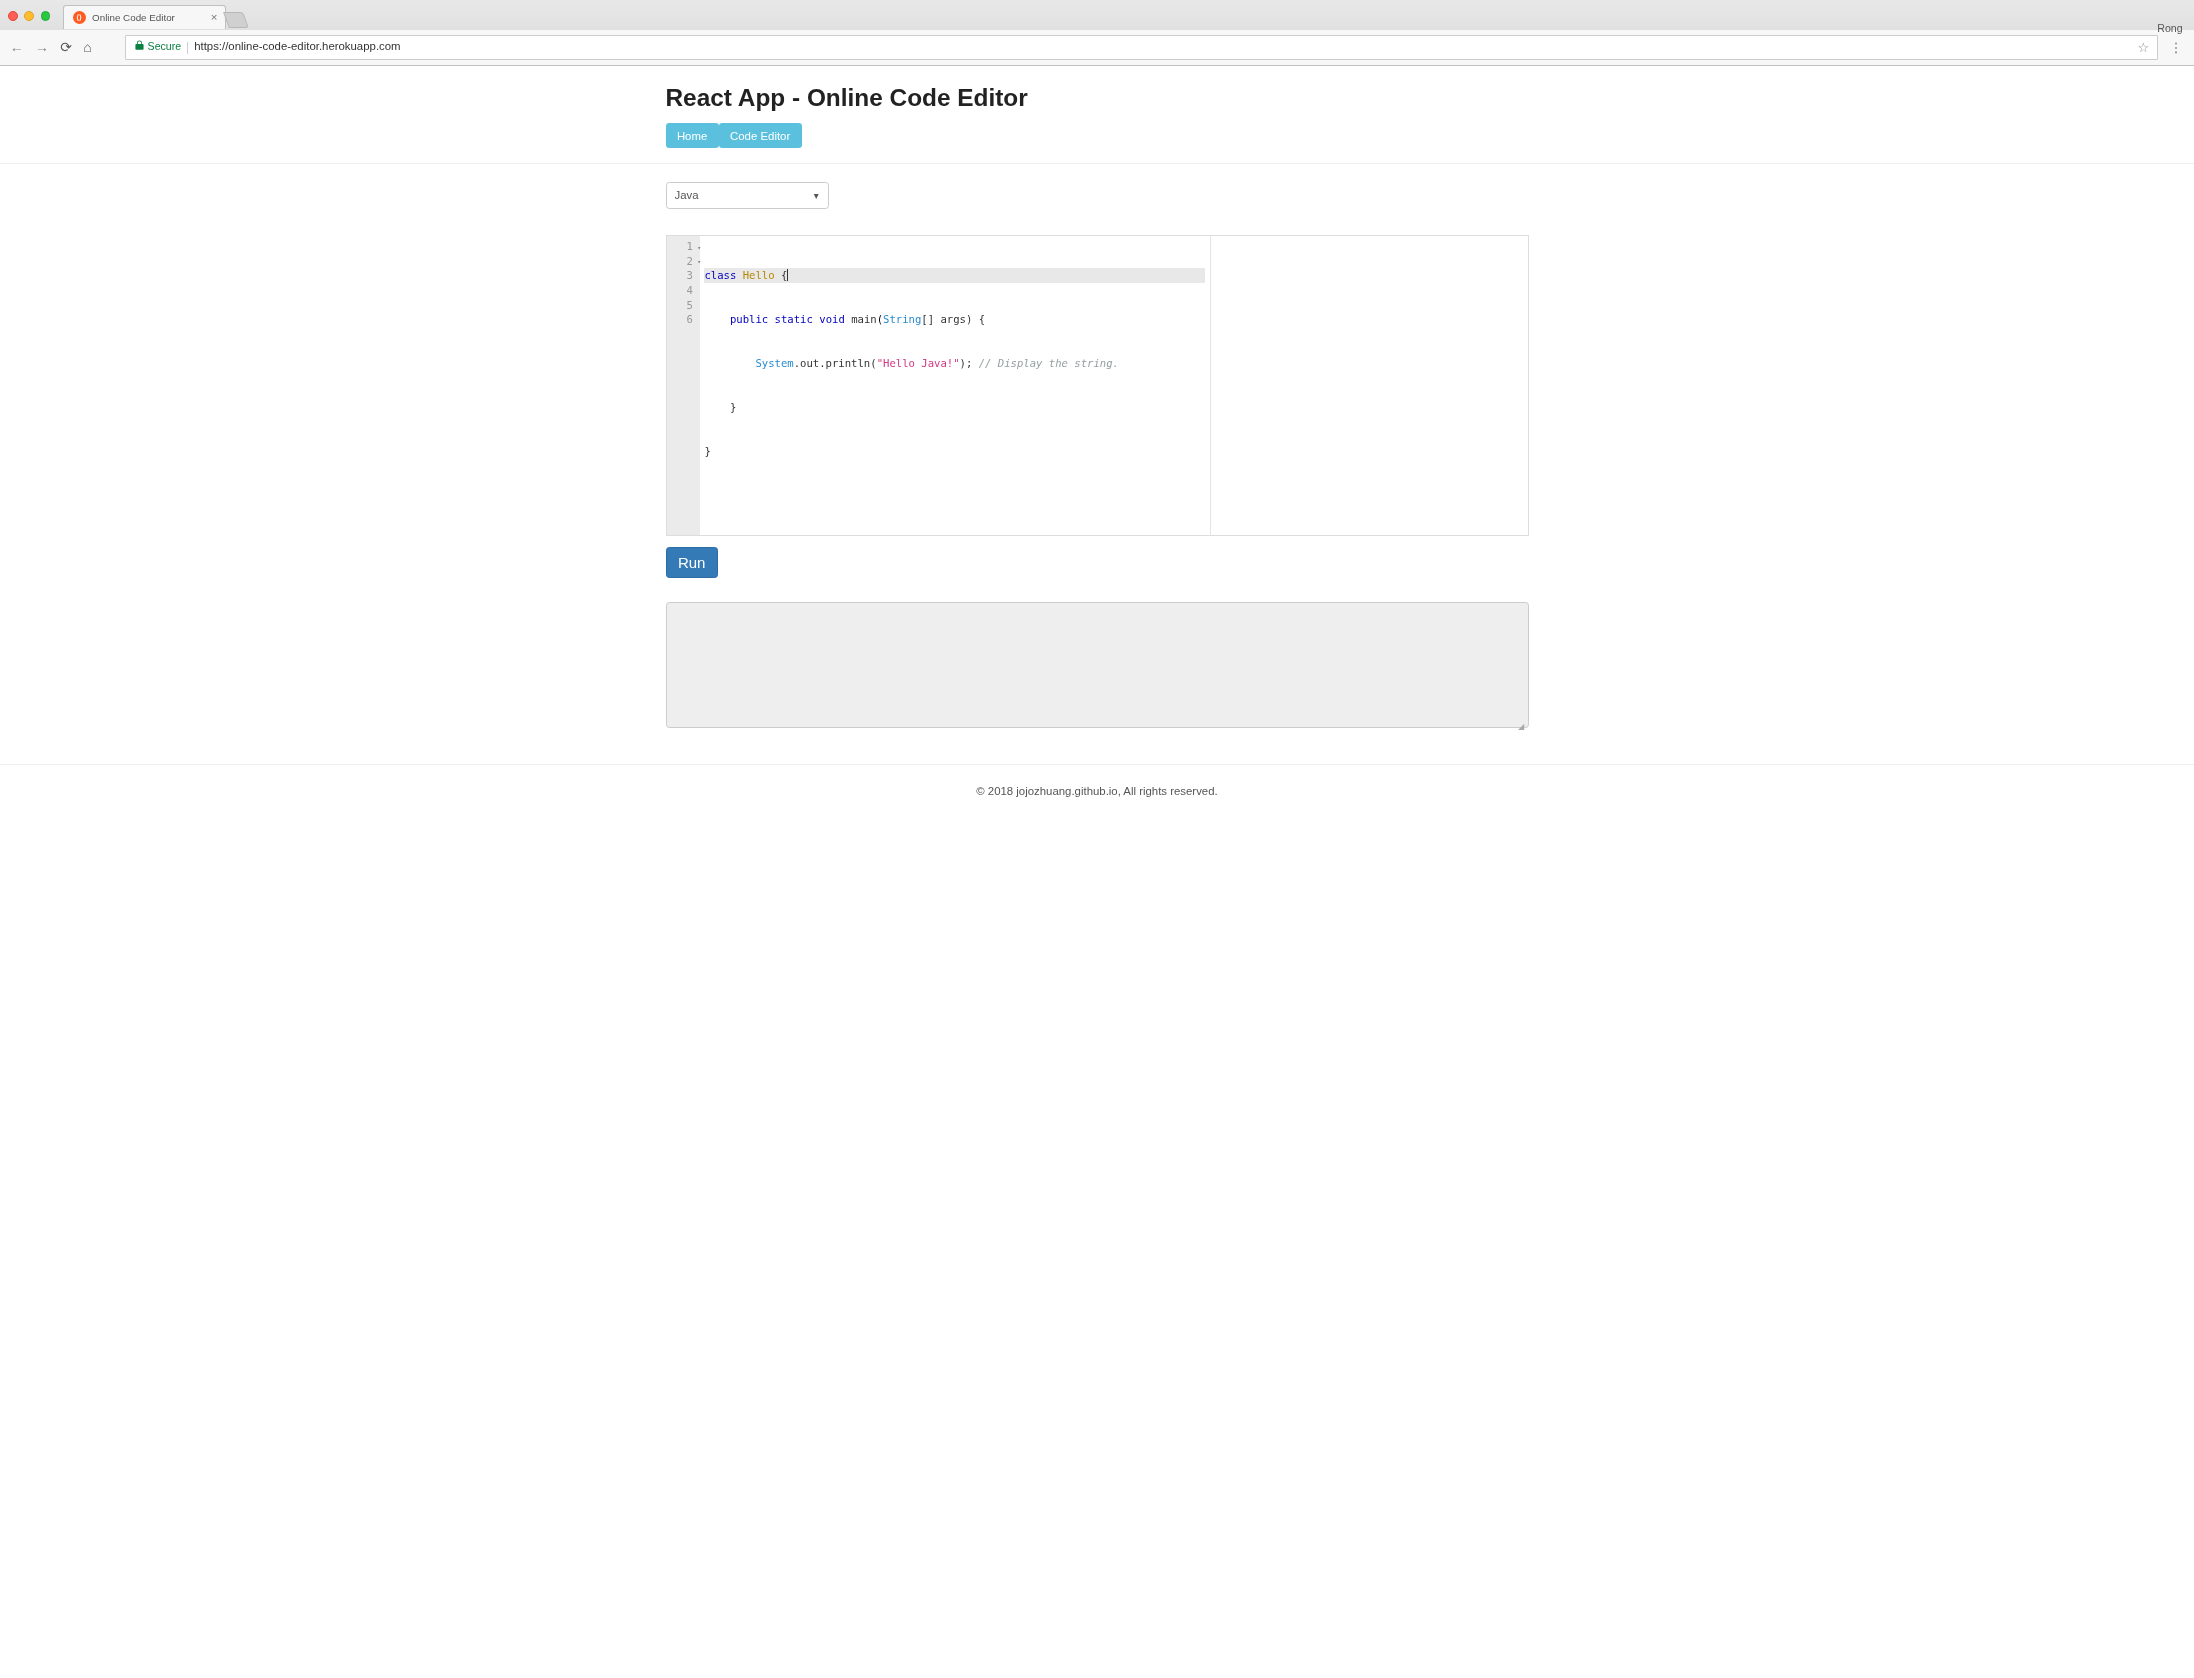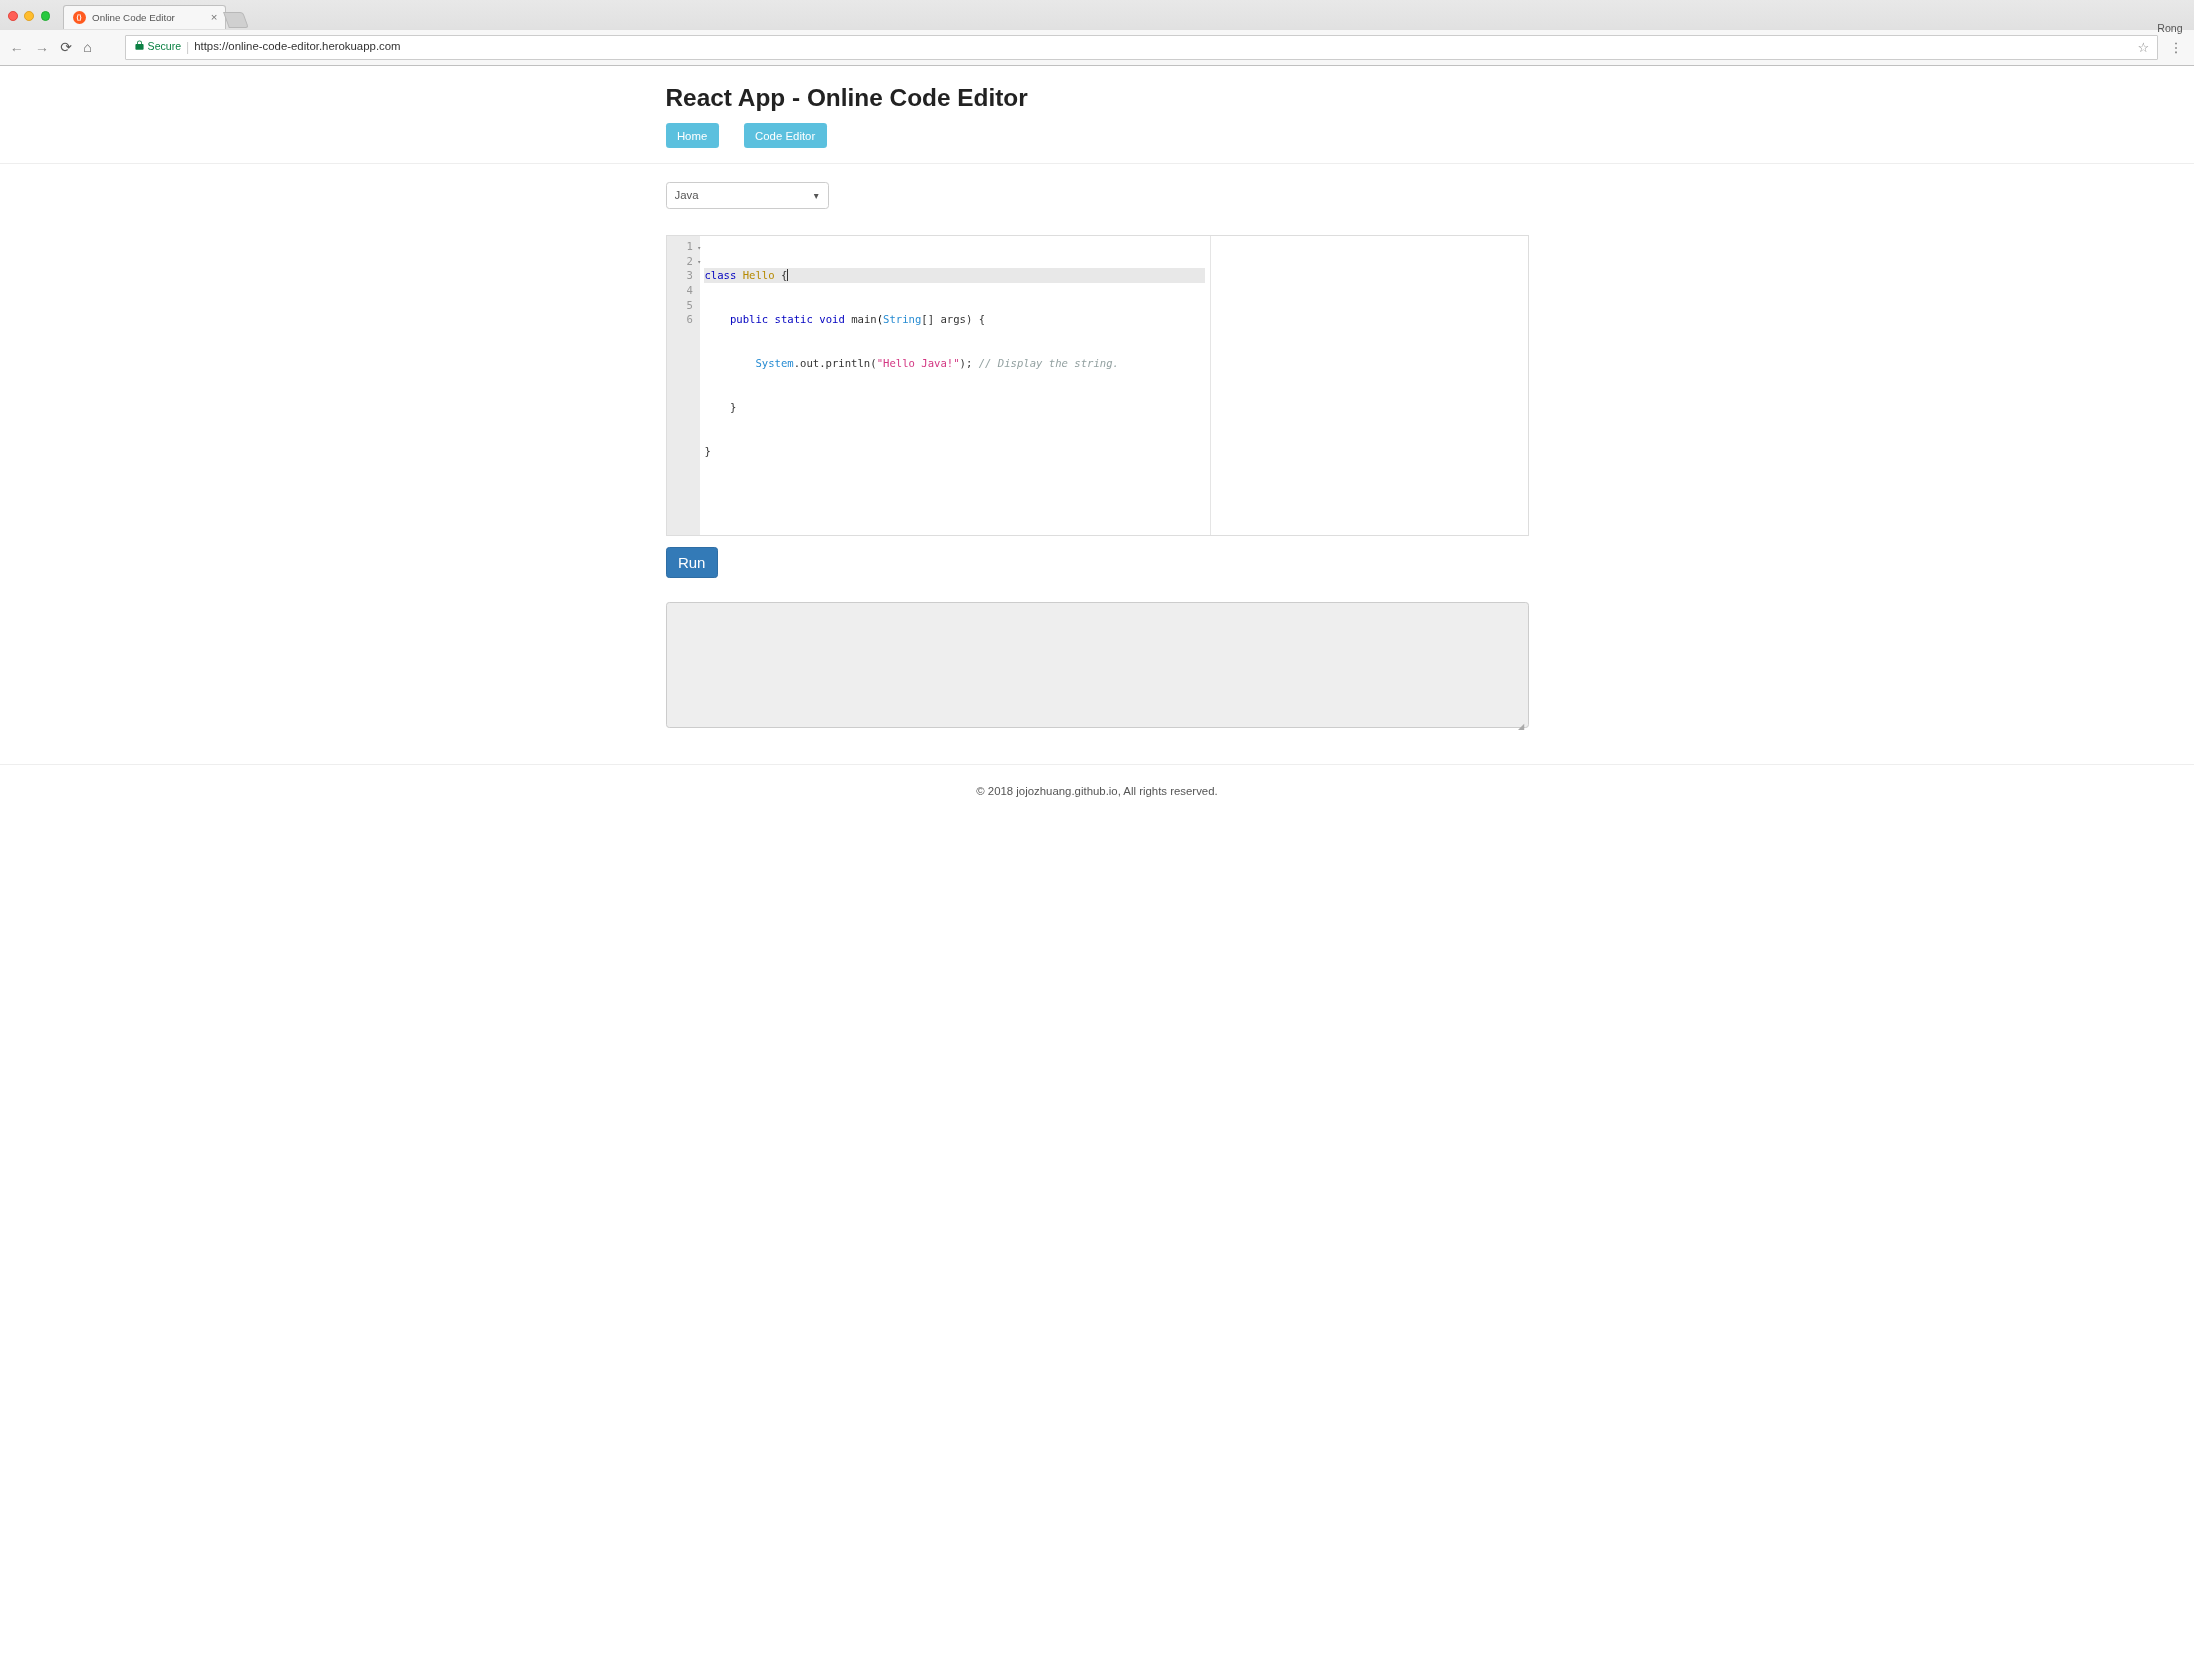--- a/index.html
+++ b/index.html
@@ -158,21 +158,21 @@
       padding: 18px 0 0 0;
     }
     .page-title {
       font-size: 24.4px;
       font-weight: 700;
       color: #222;
       margin-bottom: 11.4px;
     }
     .nav-buttons {
       display: flex;
-      gap: 25px;
+      gap: 0;
       padding-bottom: 14.6px;
     }
     .nav-btn {
       background: #5bc0de;
       color: #fff;
       border: none;
       border-radius: 3.3px;
       padding: 6.5px 11.4px;
       font-size: 11.4px;
       cursor: pointer;

